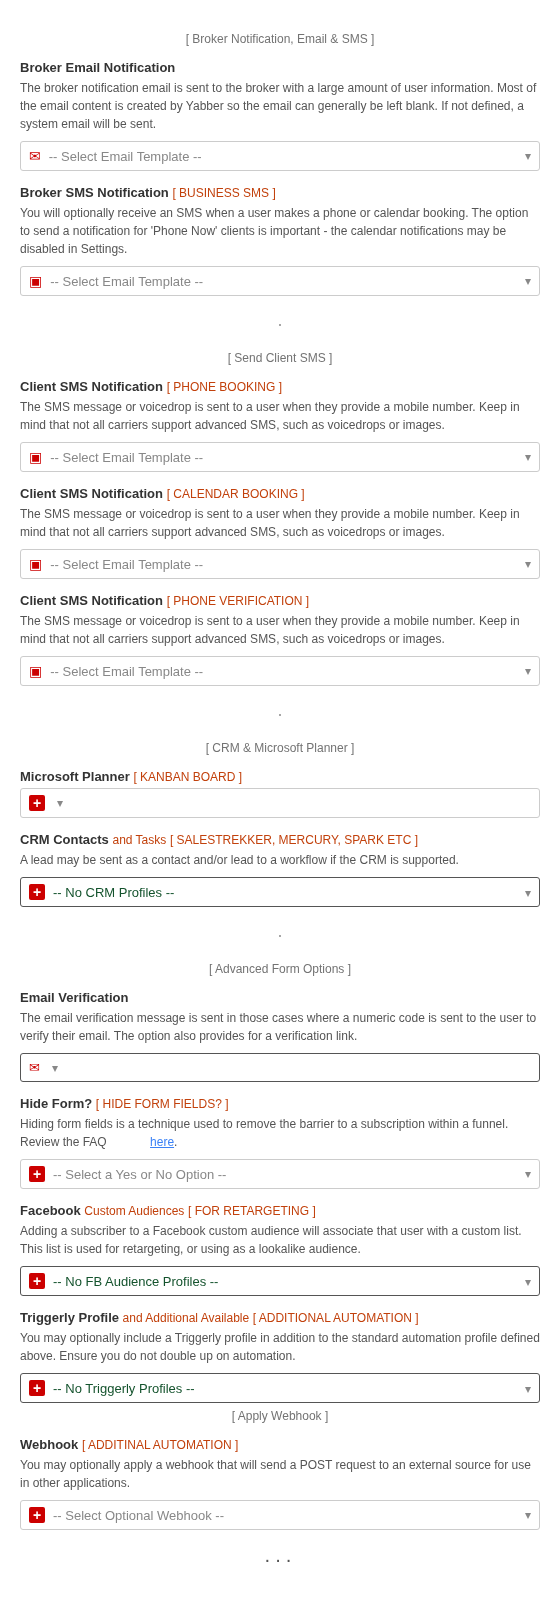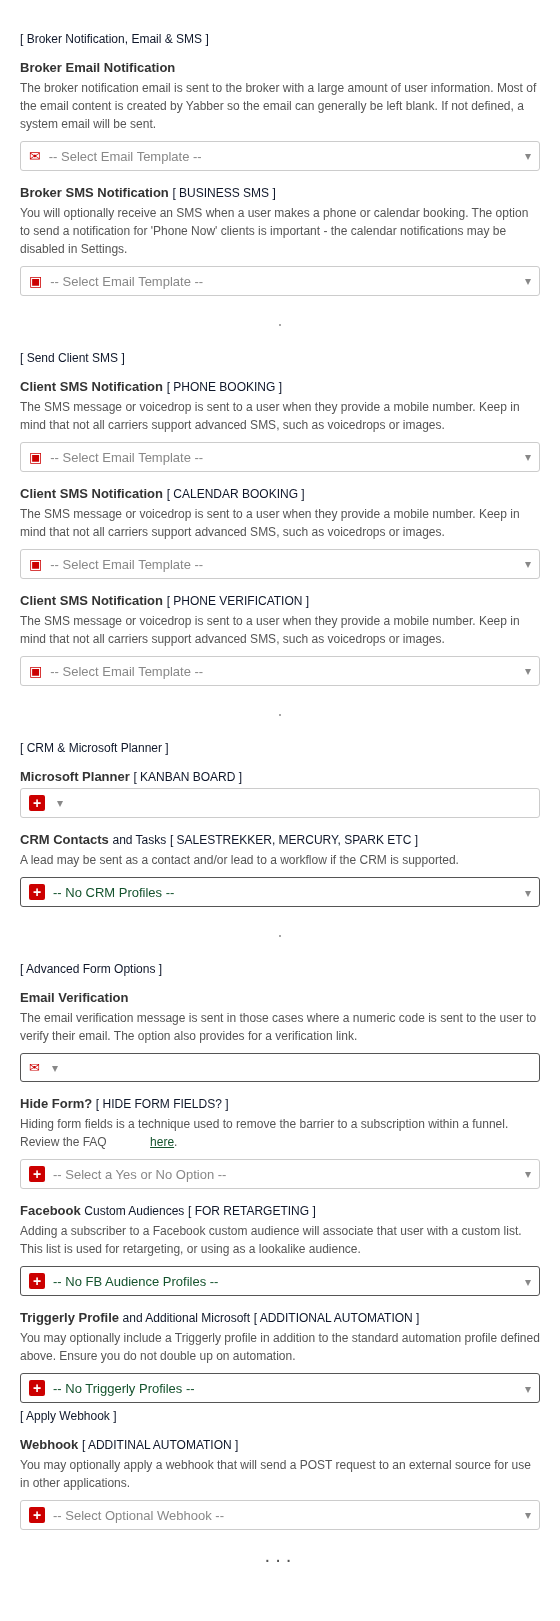--- a/index.html
+++ b/index.html
@@ -5,35 +5,36 @@
     * { box-sizing: border-box; margin: 0; padding: 0; }
     body {
       font-family: Arial, sans-serif;
       font-size: 13px;
       color: #333;
       background: #fff;
       width: 560px;
       padding: 16px 20px;
     }
     .section-header {
-      color: #0f172a;
+      color: #737373;
       font-size: 12px;
       margin-bottom: 10px;
       margin-top: 16px;
+      text-align: center;
     }
     .field-label {
       font-weight: bold;
       font-size: 13px;
       margin-bottom: 4px;
       margin-top: 14px;
     }
     .field-label span {
       font-weight: normal;
       font-size: 12px;
-      color: #0f172a;
+      color: #c2410c;
     }
     .field-desc {
       font-size: 12px;
       color: #555;
       line-height: 1.5;
       margin-bottom: 8px;
     }
     .field-desc a {
       color: #c00;
     }
@@ -241,21 +242,21 @@
       <div class="field-label">Email Verification</div>
       <div class="field-desc">The email verification message is sent in those cases where a numeric code is sent to the user to verify their email. The option also provides for a verification link.</div>
       <div class="select-wrapper normal-select">
         <span class="icon icon-email">✉</span>
         <span class="chevron-down"></span>
       </div>
     </div>
 
     <div>
       <div class="field-label">Hide Form? <span>[ HIDE FORM FIELDS? ]</span></div>
-      <div class="field-desc">Hiding form fields is a technique used to remove the barrier to a subscription within a funnel. Review the FAQ <a href="#" style="color:#14532d;padding-left:40px;">here</a>.</div>
+      <div class="field-desc">Hiding form fields is a technique used to remove the barrier to a subscription within a funnel. Review the FAQ <a href="#" style="color:#3b82f6;padding-left:40px;">here</a>.</div>
       <div class="select-row">
         <span class="icon"><span class="icon-plus">+</span></span>
         <select>
           <option value="">-- Select a Yes or No Option --</option>
         </select>
         <span class="chevron">▾</span>
       </div>
     </div>
 
     <div>
@@ -264,21 +265,21 @@
       <div class="select-wrapper normal-select">
         <span class="icon"><span class="icon-plus">+</span></span>
         <select>
           <option value="">-- No FB Audience Profiles --</option>
         </select>
         <span class="chevron-down"></span>
       </div>
     </div>
 
     <div>
-      <div class="field-label">Triggerly Profile <span style="font-weight:normal;">and Additional Microsoft</span> <span>[ ADDITIONAL AUTOMATION ]</span></div>
+      <div class="field-label">Triggerly Profile <span style="font-weight:normal;">and Additional Available</span> <span>[ ADDITIONAL AUTOMATION ]</span></div>
       <div class="field-desc">You may optionally include a Triggerly profile in addition to the standard automation profile defined above. Ensure you do not double up on automation.</div>
       <div class="select-wrapper normal-select">
         <span class="icon"><span class="icon-plus">+</span></span>
         <select>
           <option value="">-- No Triggerly Profiles --</option>
         </select>
         <span class="chevron-down"></span>
       </div>
     </div>
   </div>

